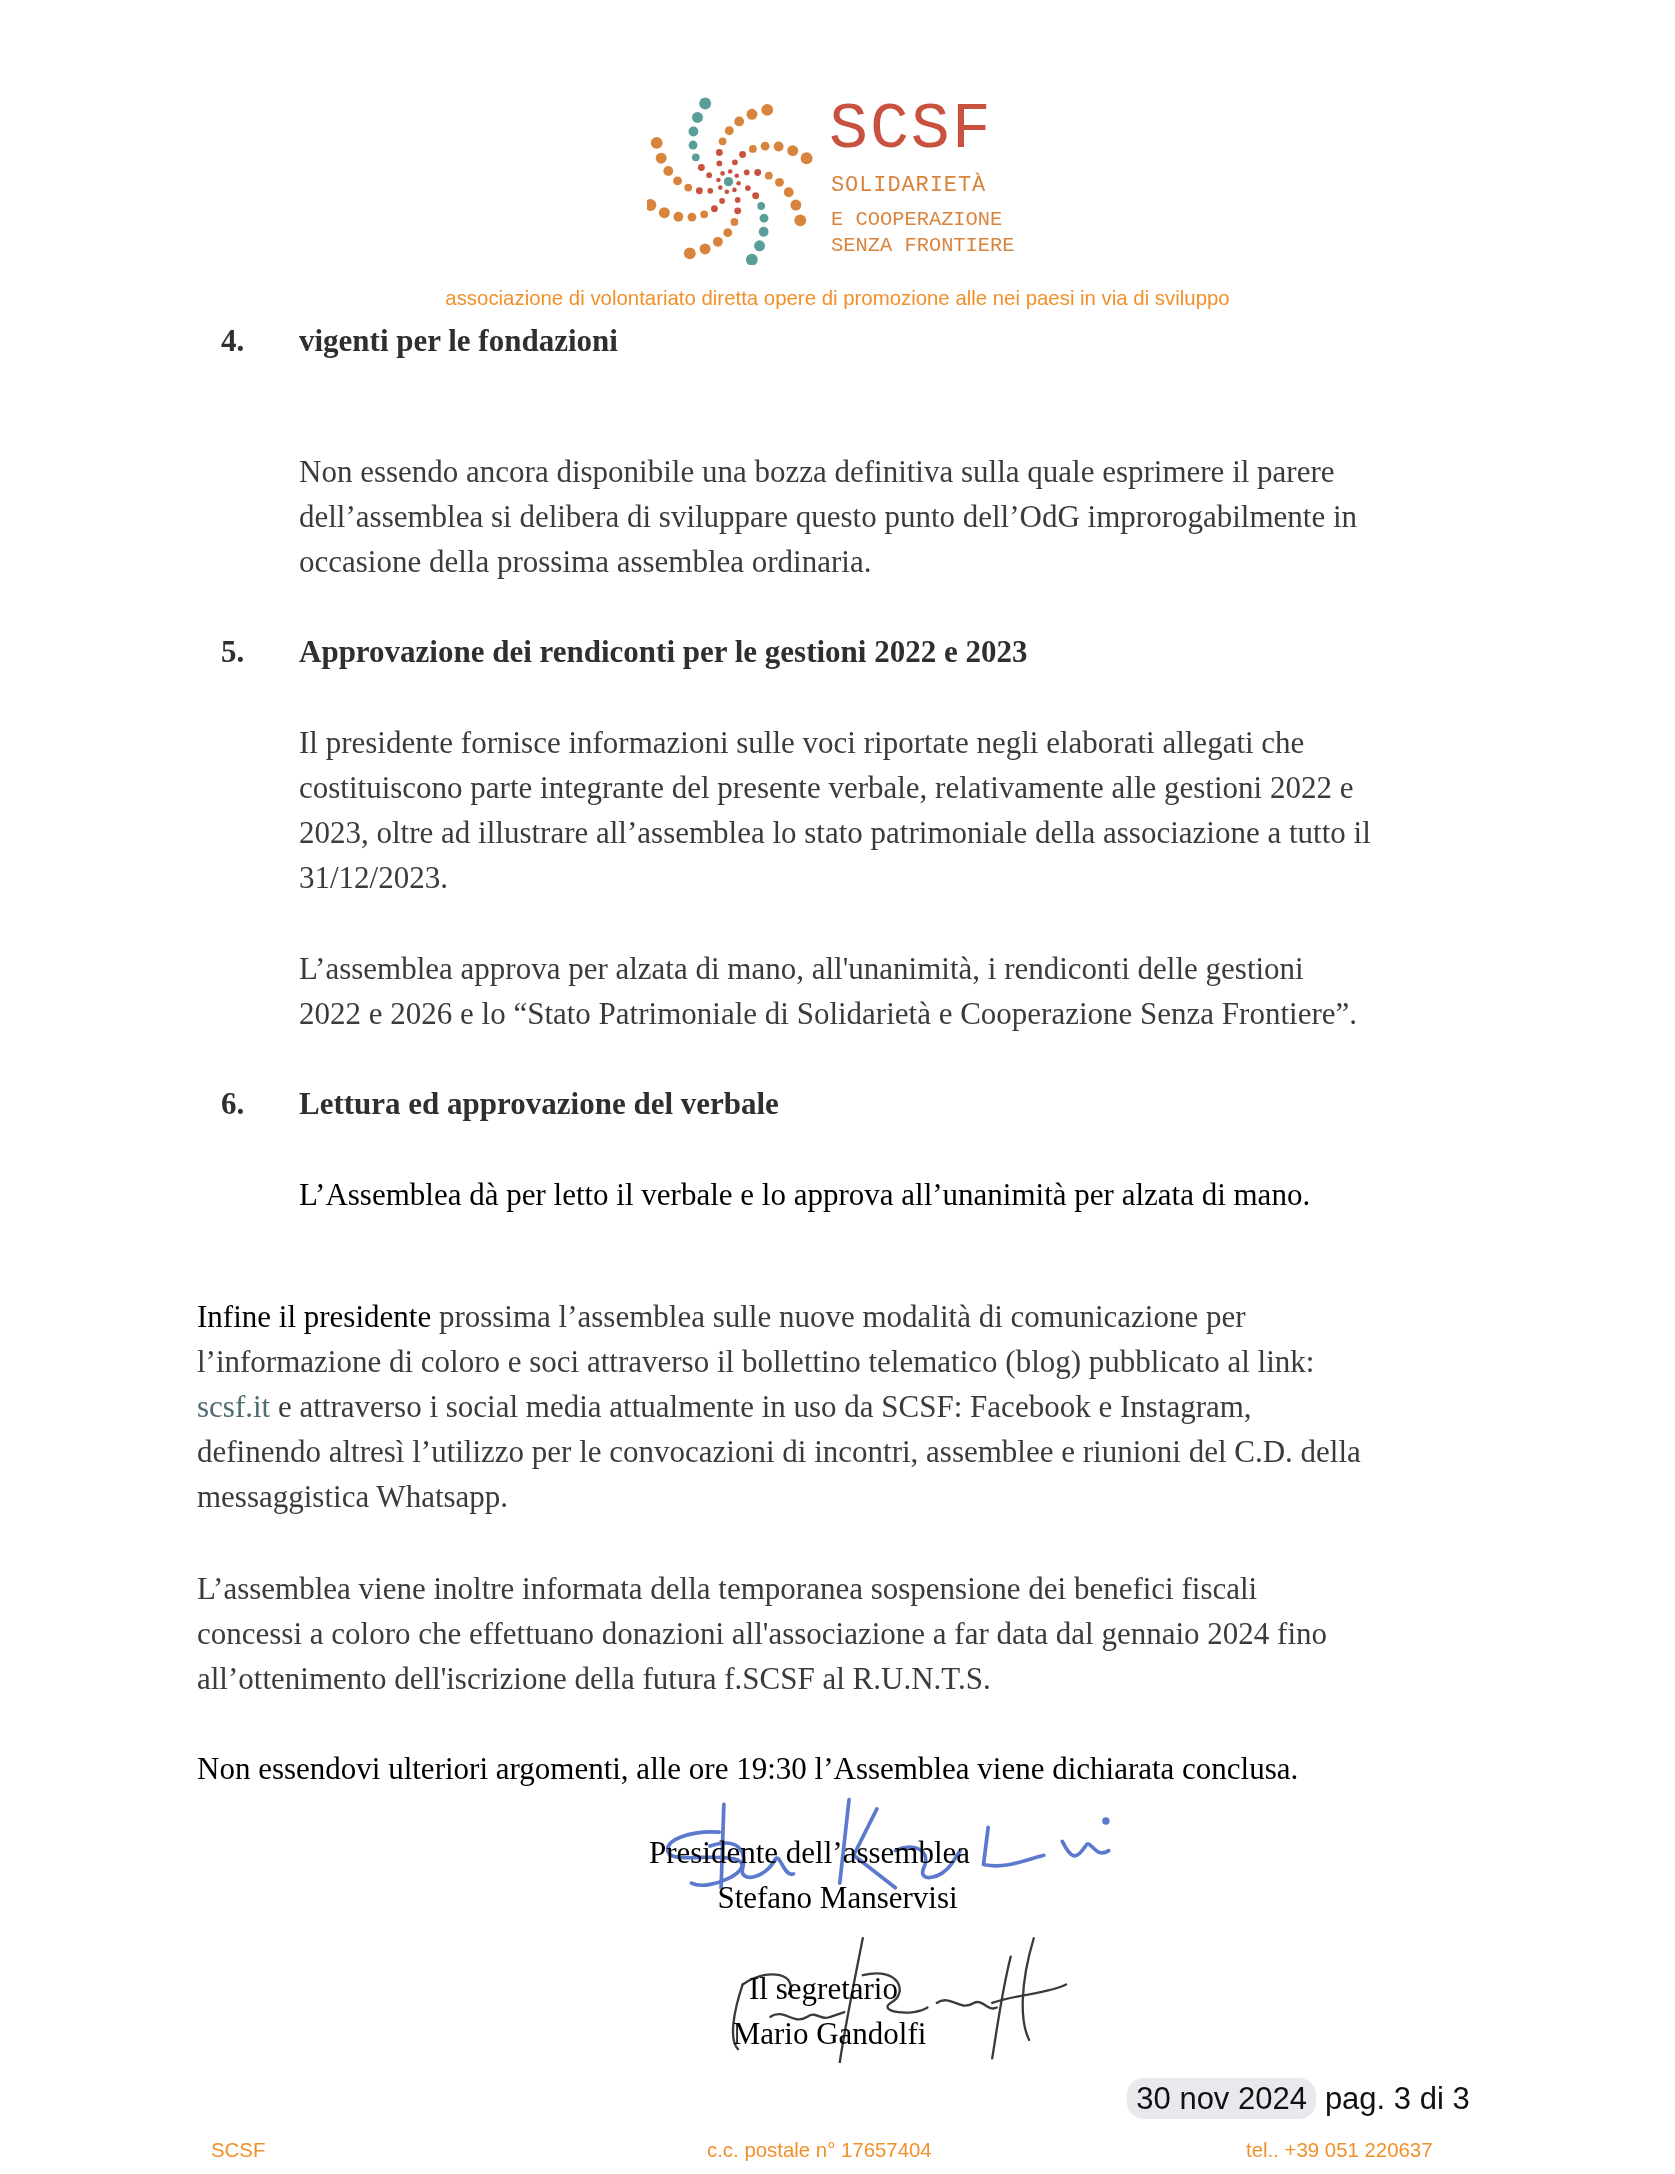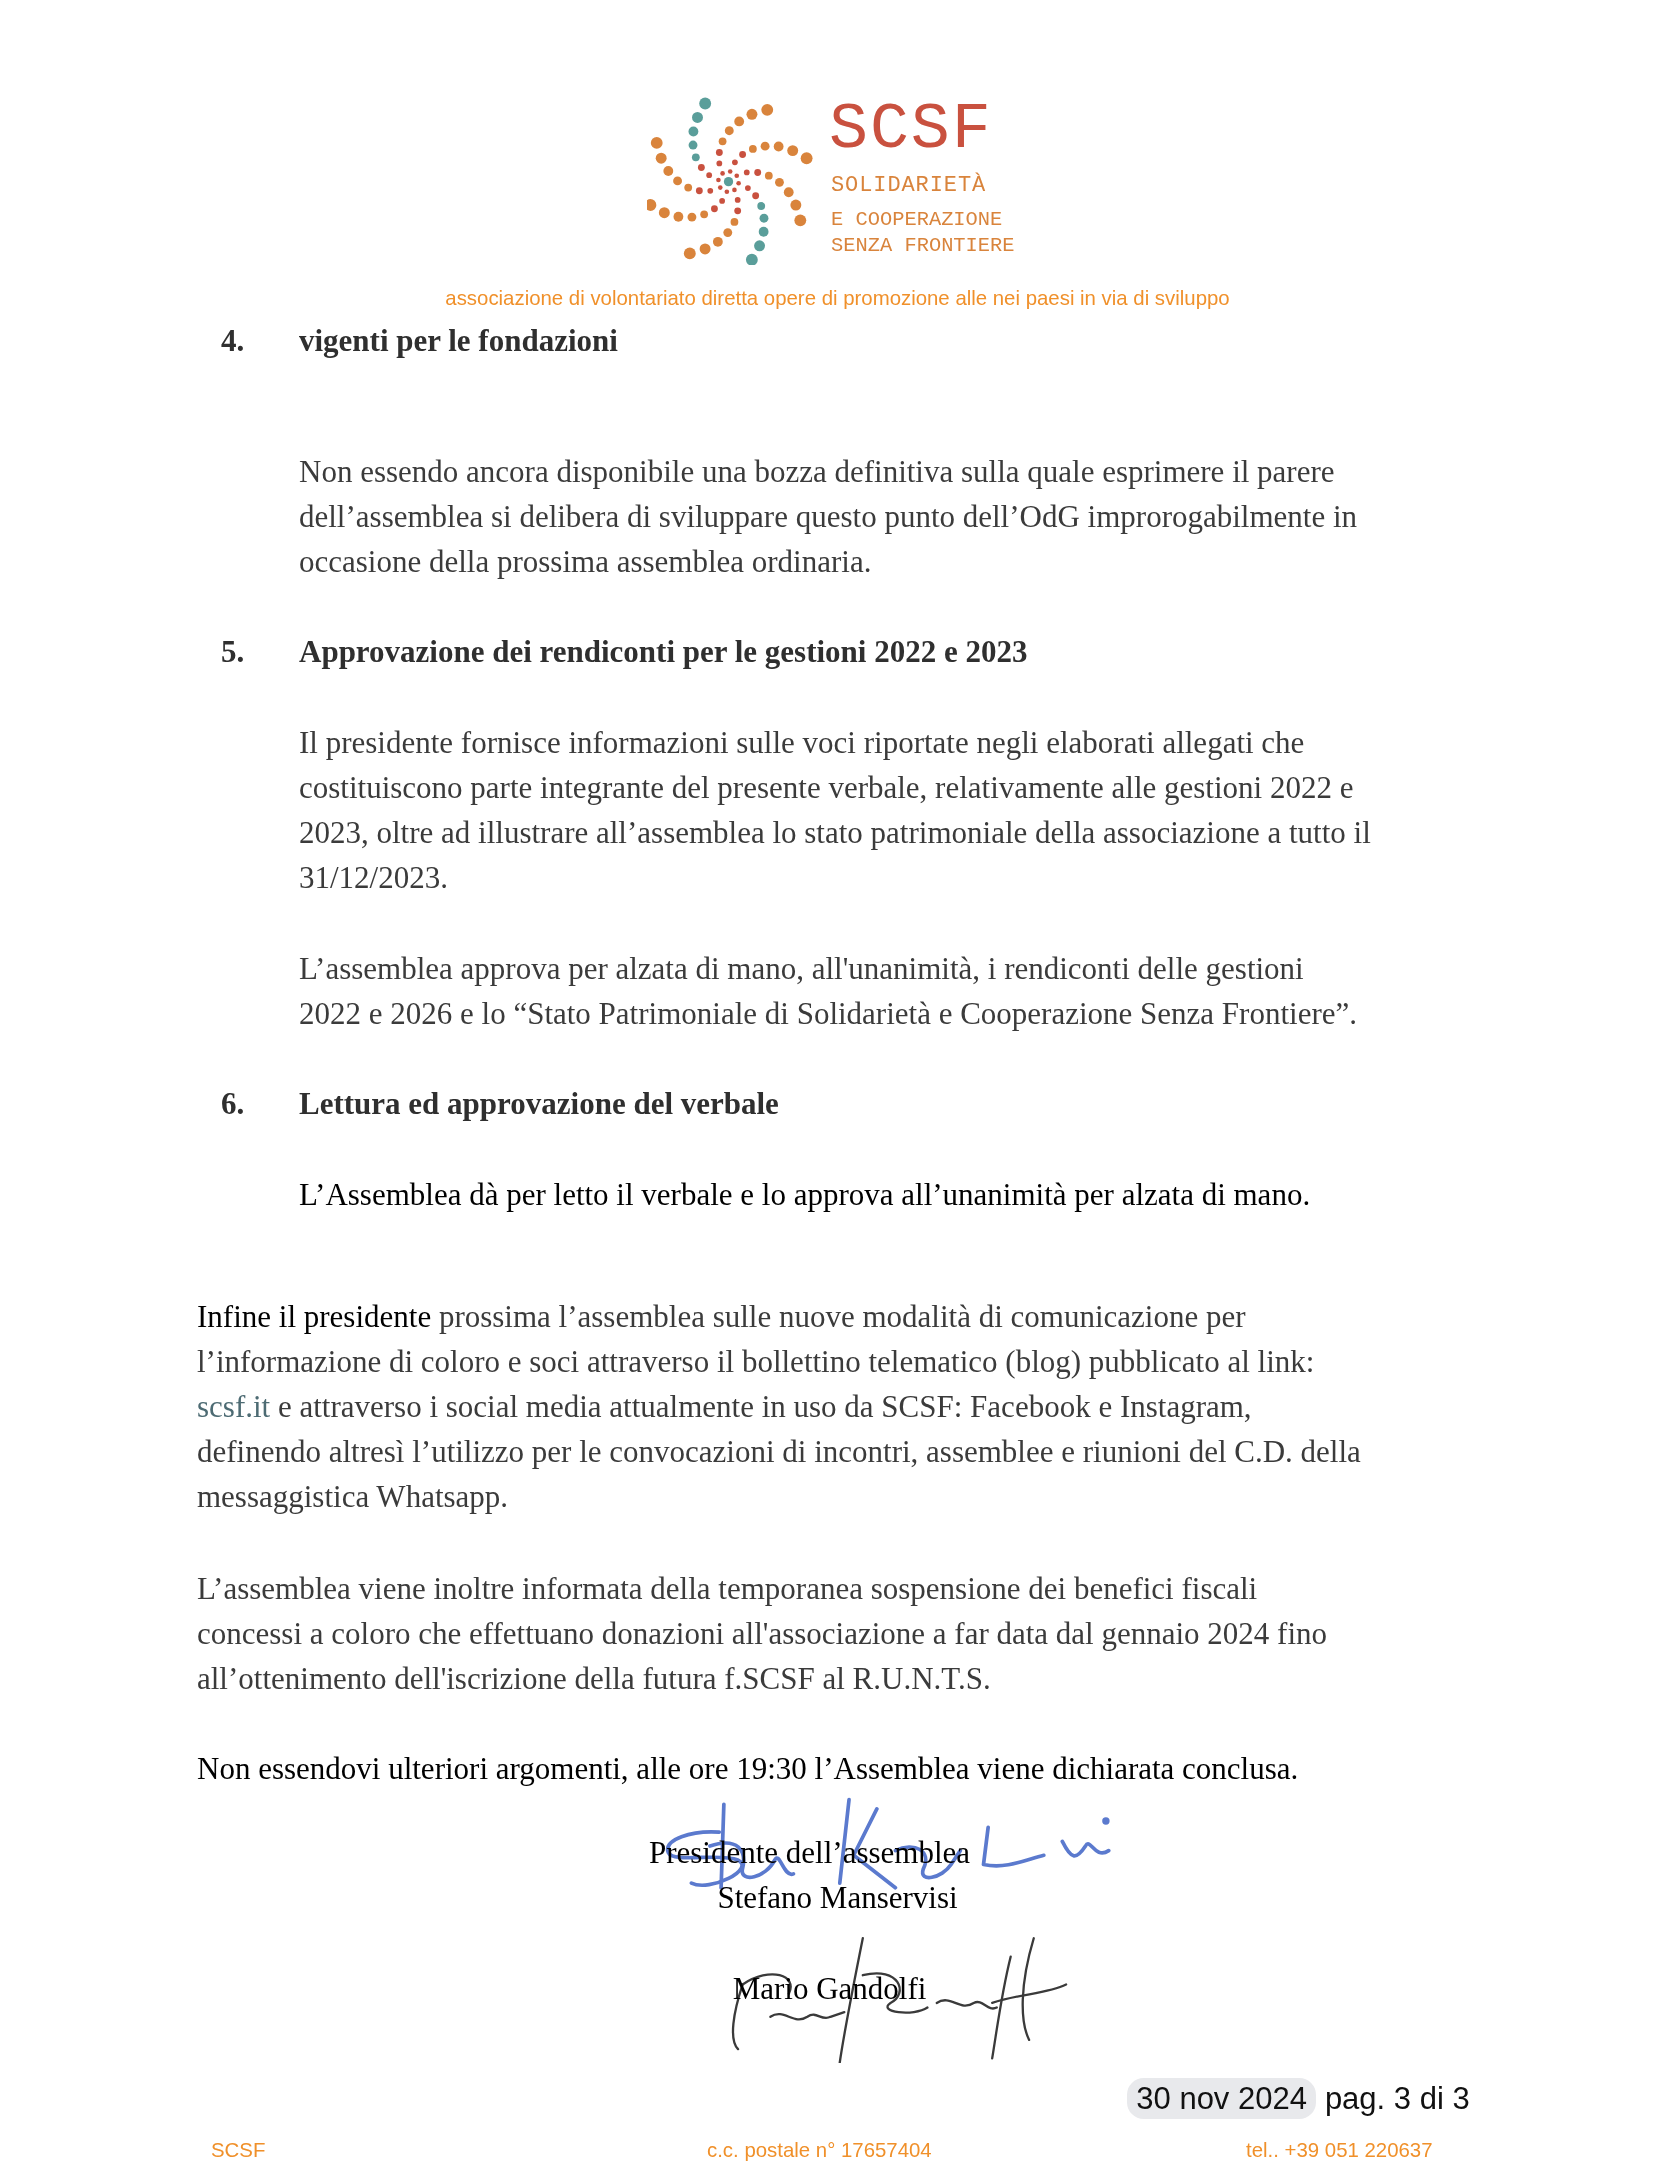--- a/index.html
+++ b/index.html
@@ -189,20 +189,21 @@
     <path d="M60 95 C75 85 85 105 100 95 C110 88 115 100 125 95 L140 90"></path>
     <path d="M160 10 C150 60 140 110 135 145"></path>
     <path d="M160 50 C200 40 210 70 190 80 C175 90 215 95 230 85"></path>
     <path d="M240 80 C255 70 265 90 280 80 C290 75 295 90 305 85"></path>
     <path d="M320 30 C310 70 305 110 300 140"></path>
     <path d="M345 10 C330 60 330 100 340 120"></path>
     <path d="M300 80 C330 70 360 70 380 60"></path>
   </g>
 </svg>
 <div class="abs sig-block" style="top:1966px">
+  <div style="padding-right:28px">Il segretario</div>
   <div style="padding-right:16px">Mario Gandolfi</div>
 </div>
 
 <div id="page-info" class="abs">
   <span class="date-chip">30 nov 2024</span>
   <span>pag. 3 di 3</span>
 </div>
 
 <div class="abs footer" style="left:211px">SCSF</div>
 <div class="abs footer" style="left:707px">c.c. postale n° 17657404</div>

